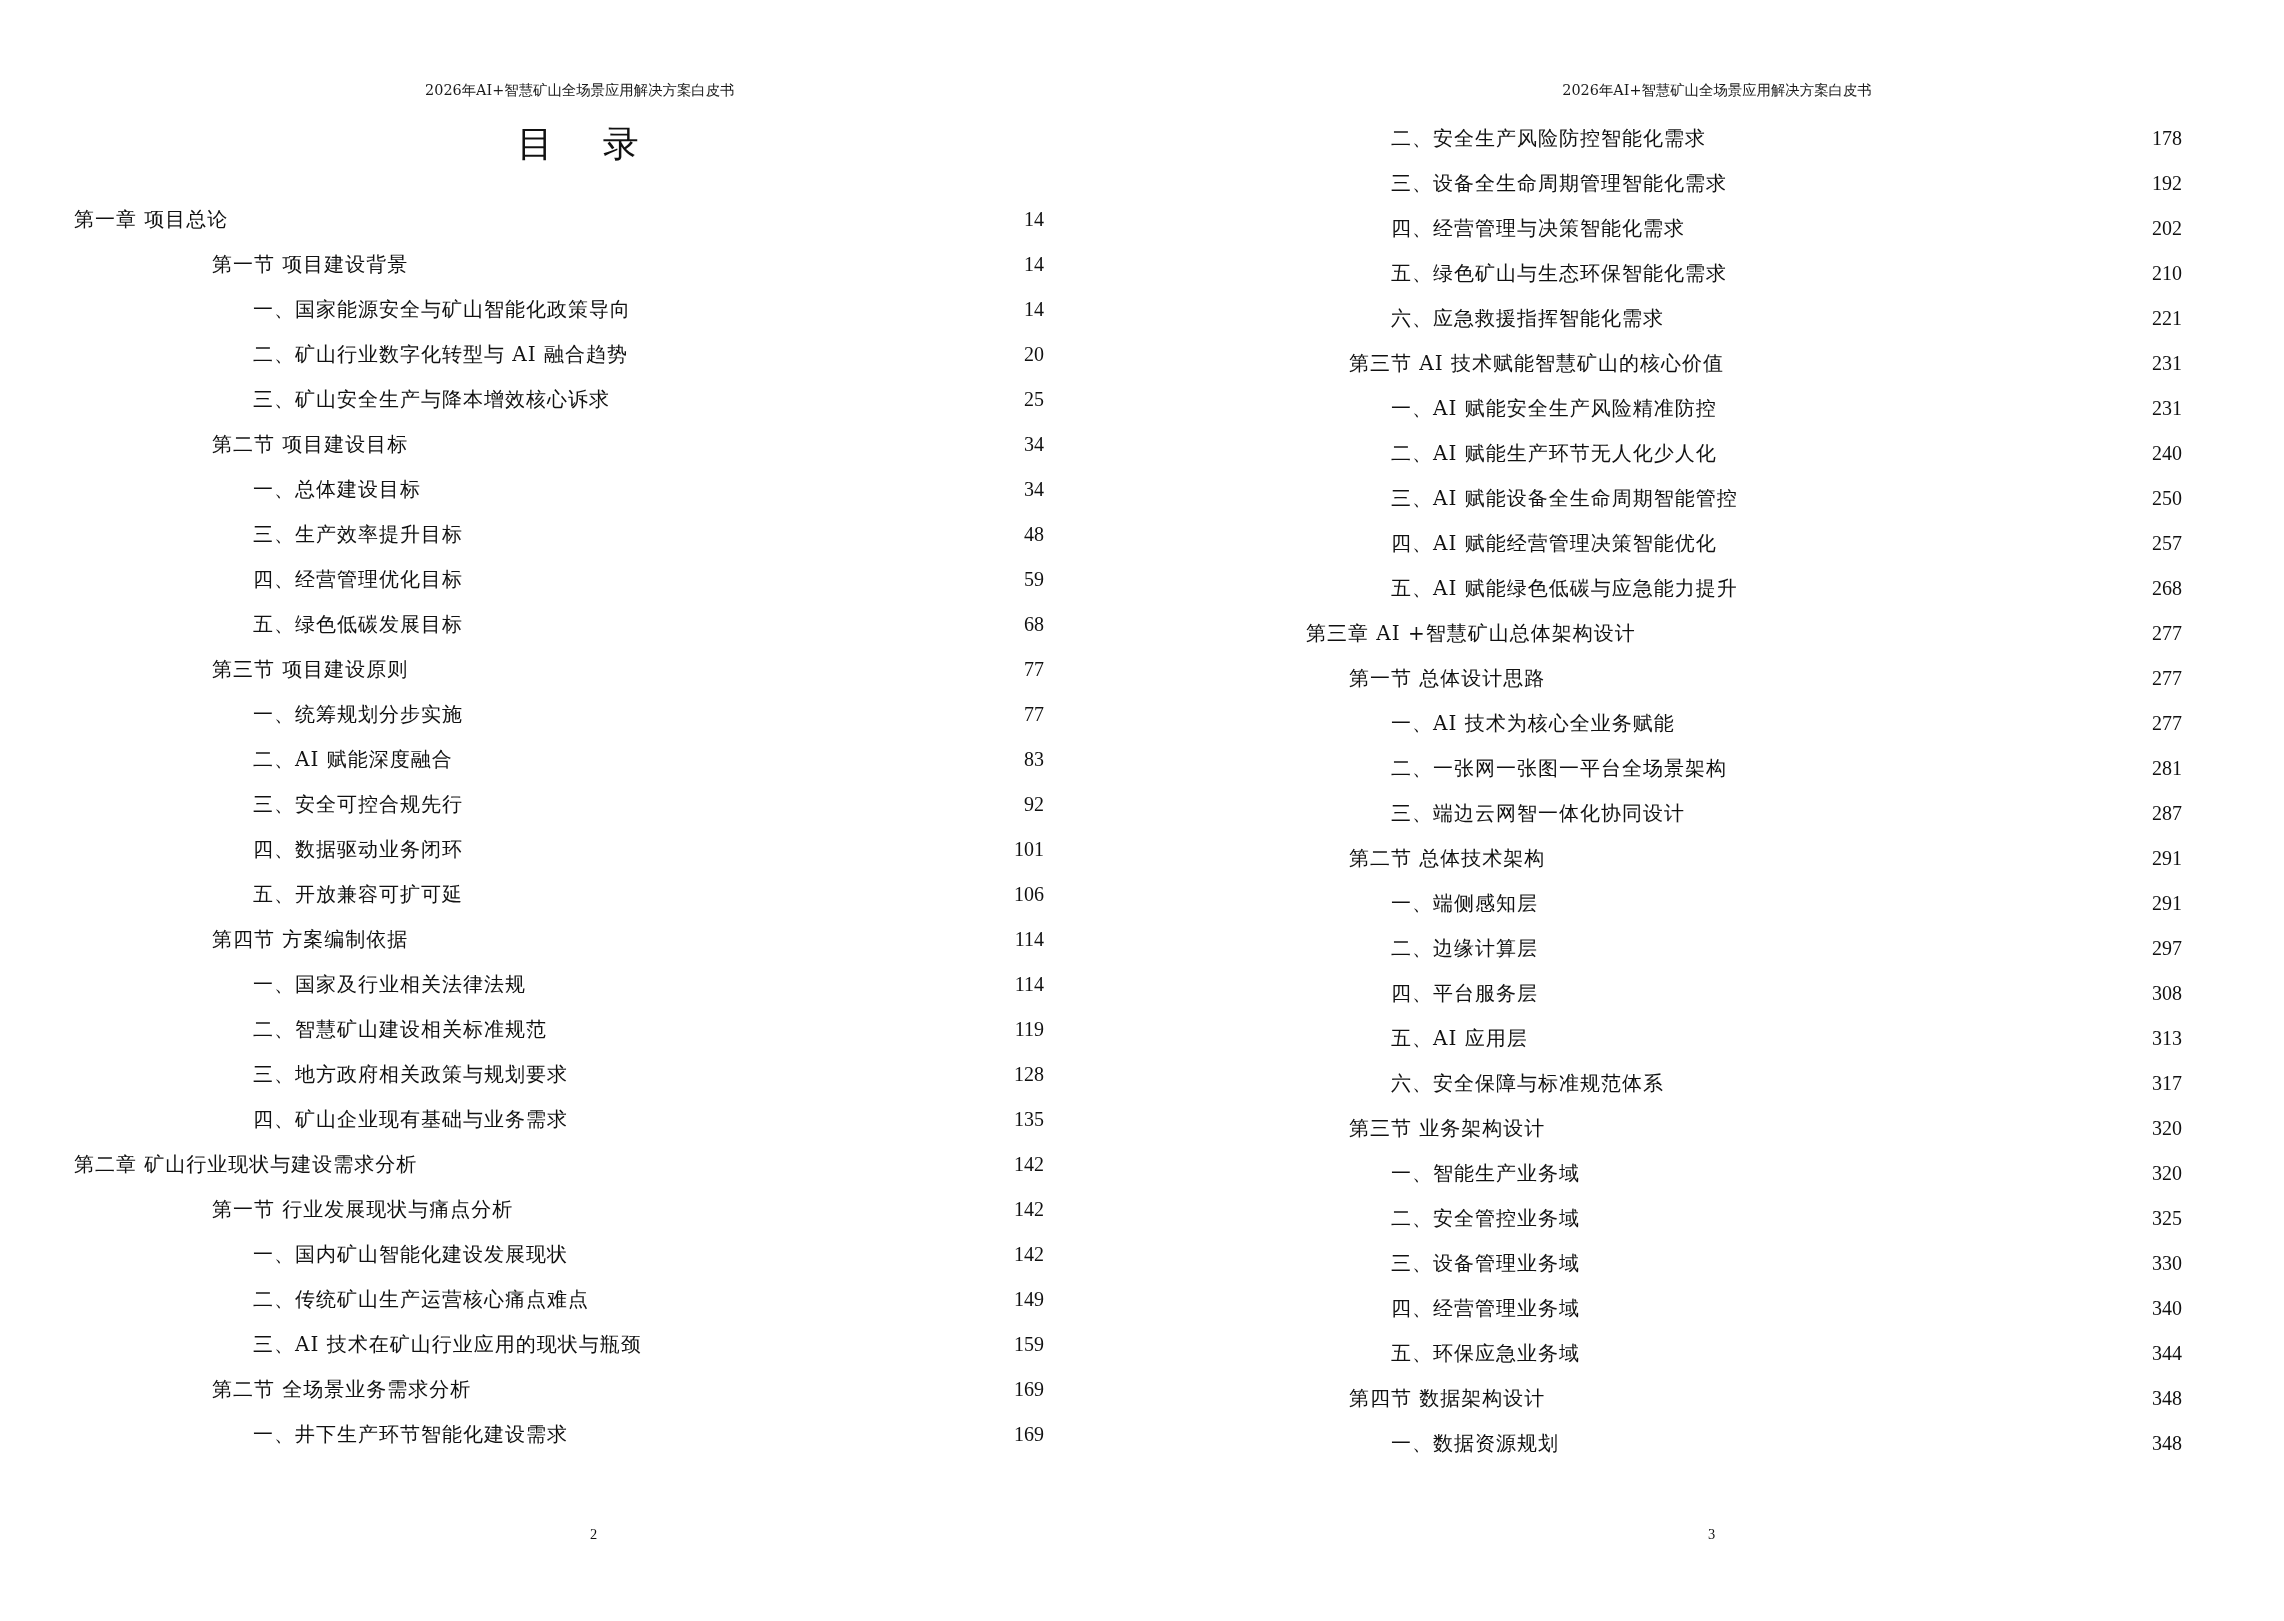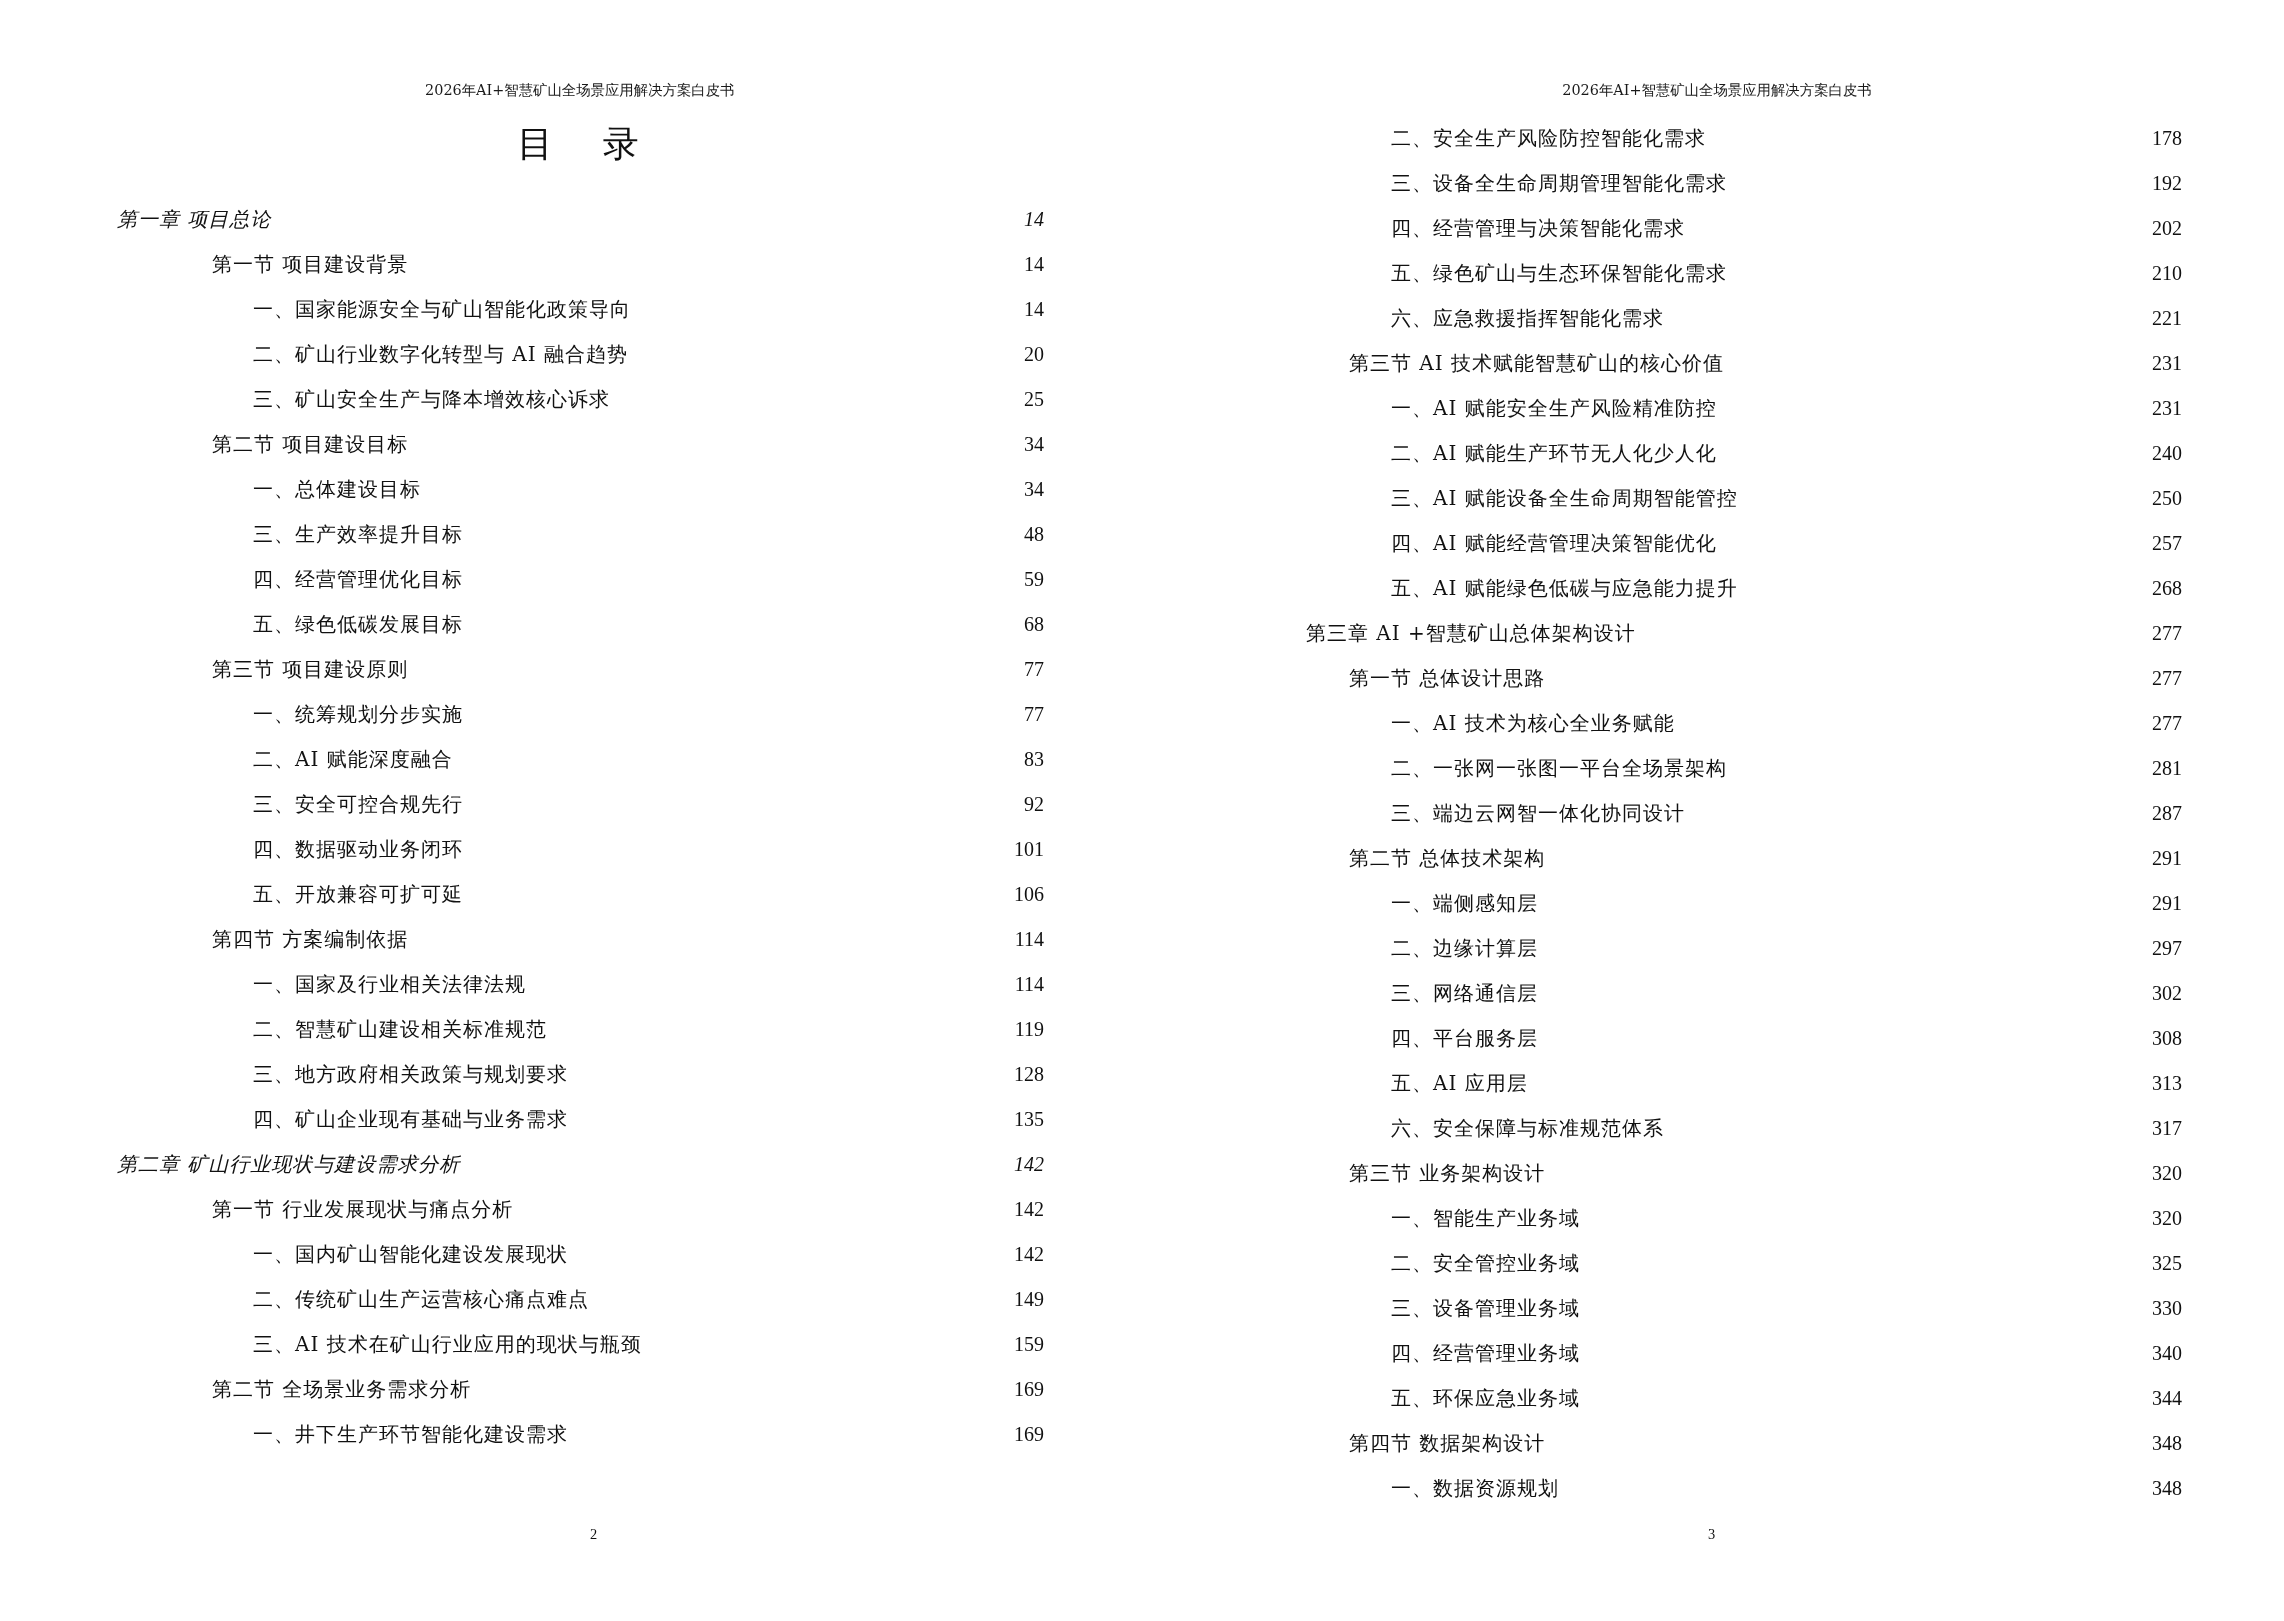--- a/index.html
+++ b/index.html
@@ -24,21 +24,21 @@
     position: absolute; left: 8px; right: 0; top: 120px; text-align: center;
     font-size: 36px; letter-spacing: 19px; color: #111; padding-left: 25px;
   }
   .toc-list { position: absolute; margin: 0; padding: 0; list-style: none; }
   .page.left .toc-list { top: 197px; left: 0; width: 1044px; }
   .page.right .toc-list { top: 116px; left: 0; width: 1040px; }
   .toc-row {
     position: relative; height: 45px; display: flex; align-items: center;
     font-size: 20px; line-height: 27px; white-space: nowrap;
   }
-  .page.left .toc-row.lvl-0 { padding-left: 117px; font-style: italic; }
+  .page.left .toc-row.lvl-0 { padding-left: 74px; }
   .page.left .toc-row.lvl-1 { padding-left: 212px; }
   .page.left .toc-row.lvl-2 { padding-left: 253px; }
   .page.right .toc-row.lvl-0 { padding-left: 164px; }
   .page.right .toc-row.lvl-1 { padding-left: 207px; }
   .page.right .toc-row.lvl-2 { padding-left: 249px; }
   .toc-label { flex: 0 0 auto; letter-spacing: 1px; }
   .toc-leader {
     flex: 1 1 auto; margin: 0 6.7px 0 4.8px; height: 27px;
     background-image: radial-gradient(circle, #111 1.3px, transparent 1.4px);
     background-size: 9px 27px; background-repeat: repeat-x;
@@ -295,25 +295,20 @@
     <span class="toc-label">一、端侧感知层</span>
     <span class="toc-leader"></span>
     <span class="toc-page">291</span>
   </li>
       <li class="toc-row lvl-2">
     <span class="toc-label">二、边缘计算层</span>
     <span class="toc-leader"></span>
     <span class="toc-page">297</span>
   </li>
       <li class="toc-row lvl-2">
-    <span class="toc-label">三、网络通信层</span>
-    <span class="toc-leader"></span>
-    <span class="toc-page">302</span>
-  </li>
-      <li class="toc-row lvl-2">
     <span class="toc-label">四、平台服务层</span>
     <span class="toc-leader"></span>
     <span class="toc-page">308</span>
   </li>
       <li class="toc-row lvl-2">
     <span class="toc-label">五、AI 应用层</span>
     <span class="toc-leader"></span>
     <span class="toc-page">313</span>
   </li>
       <li class="toc-row lvl-2">

